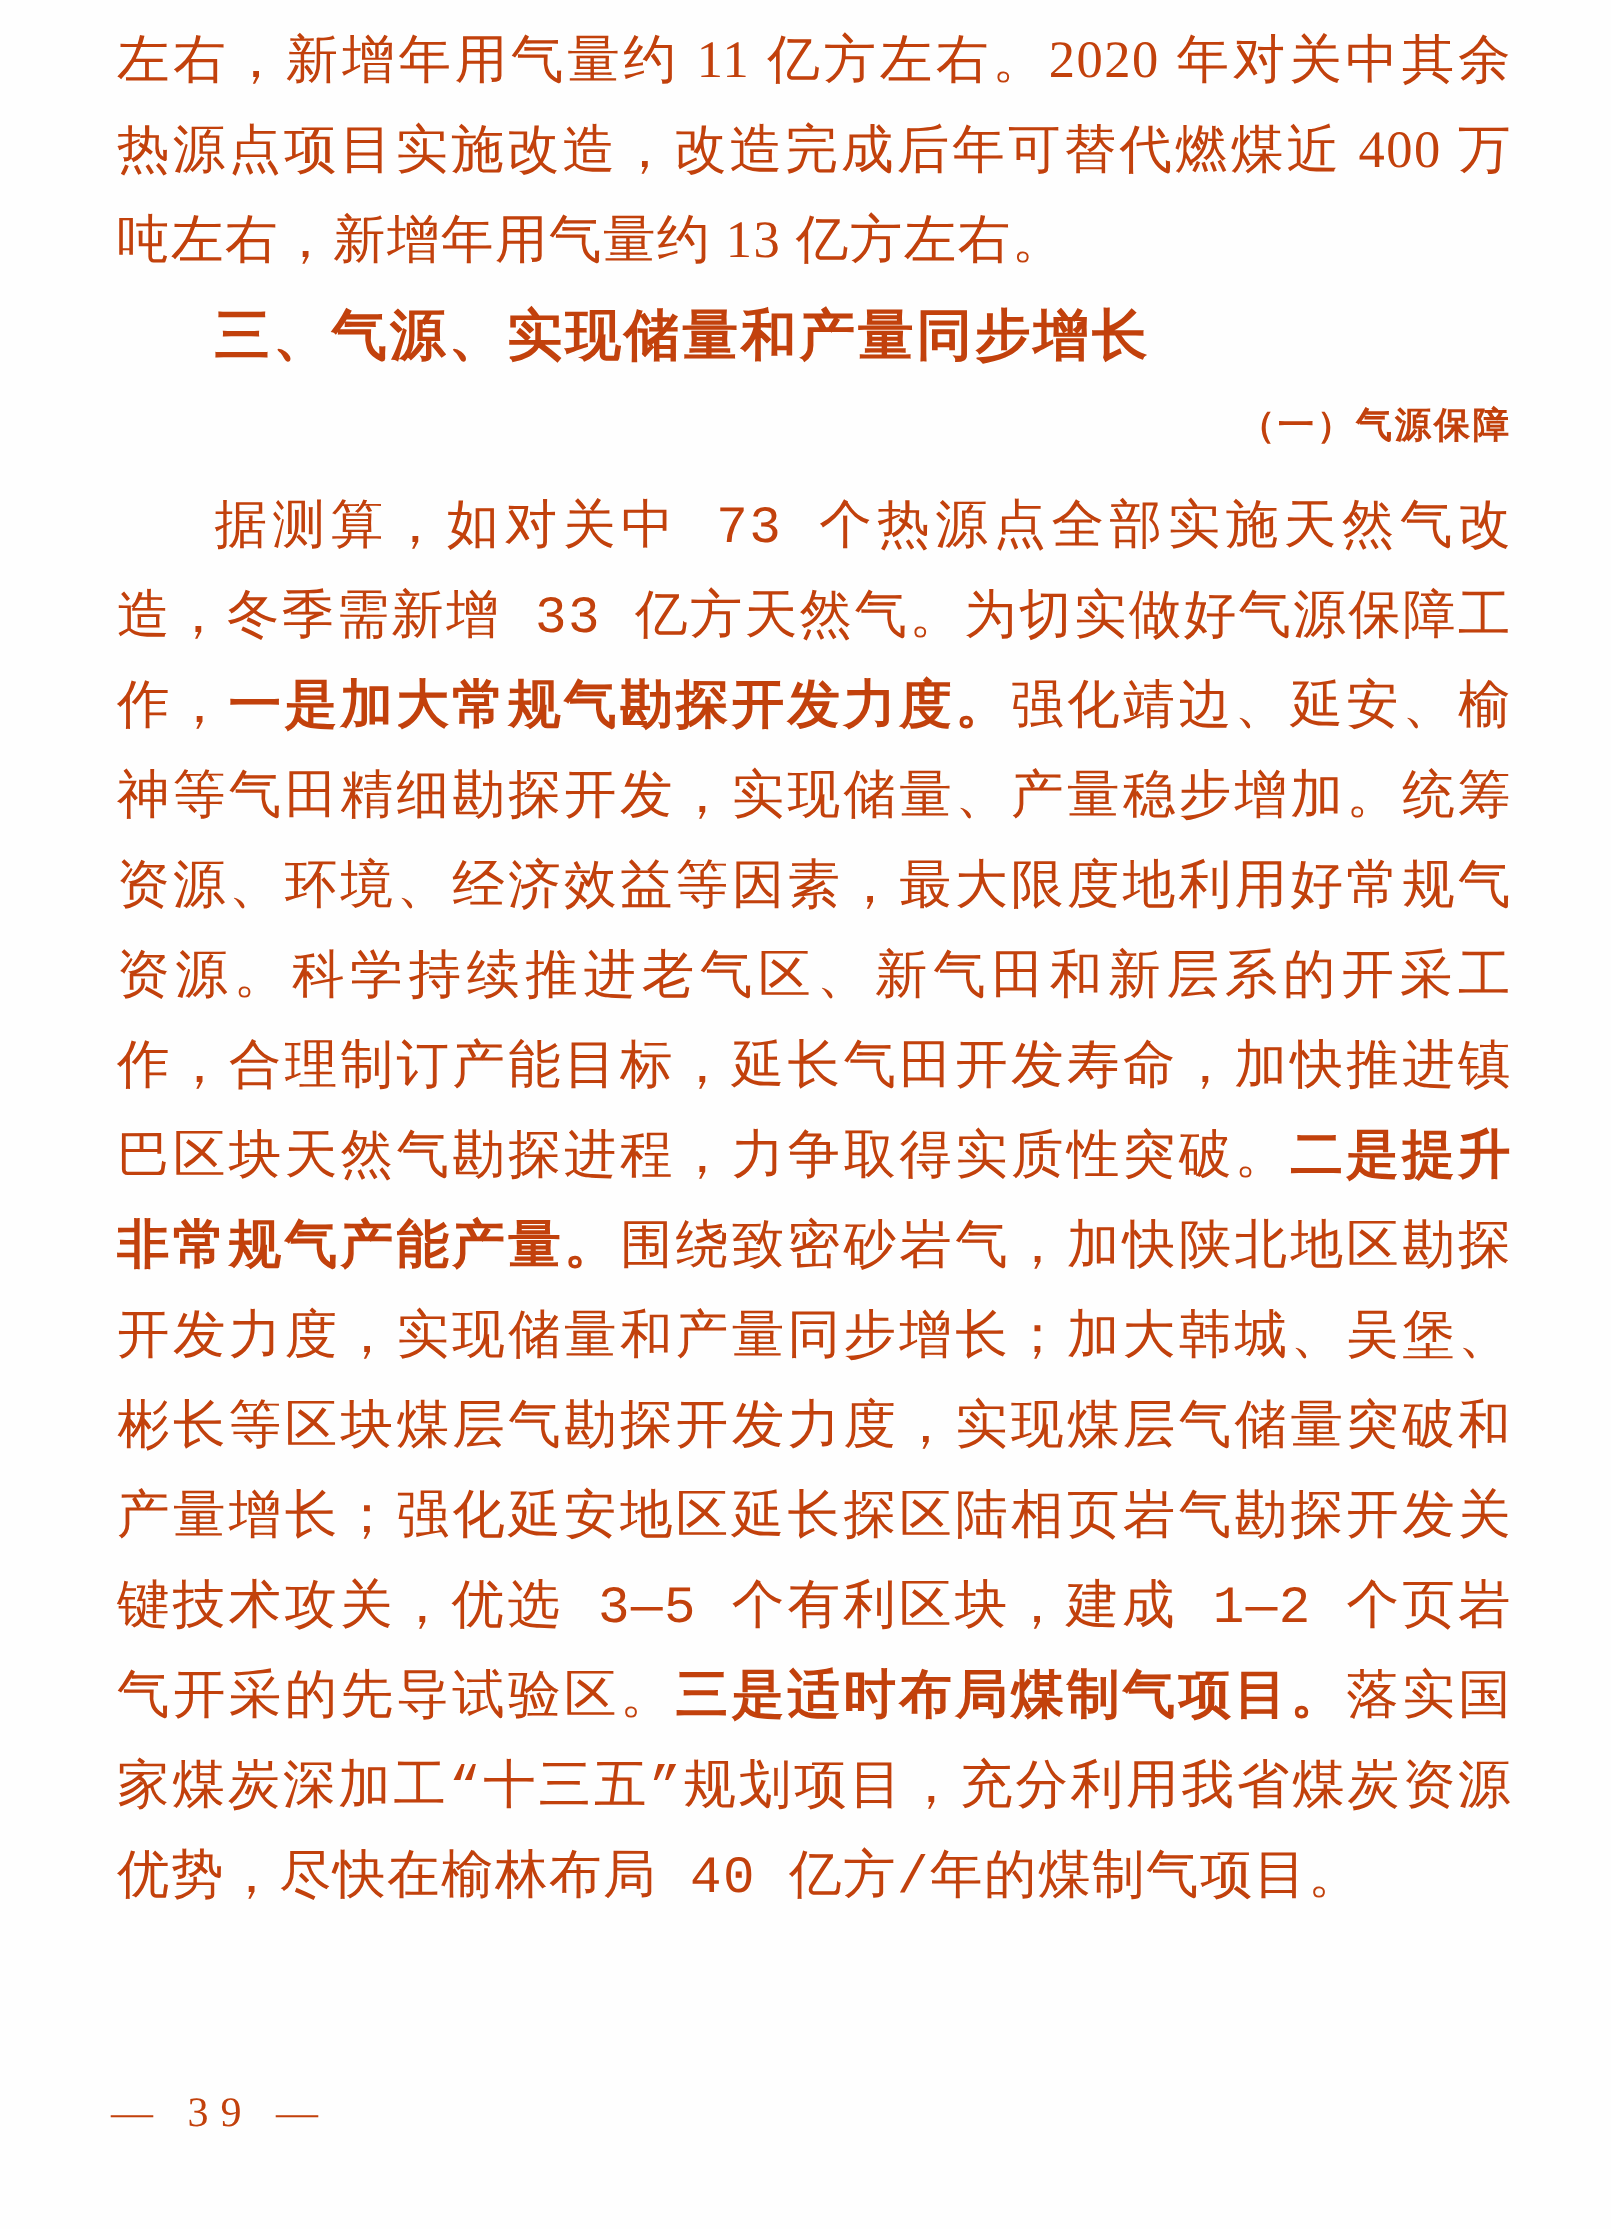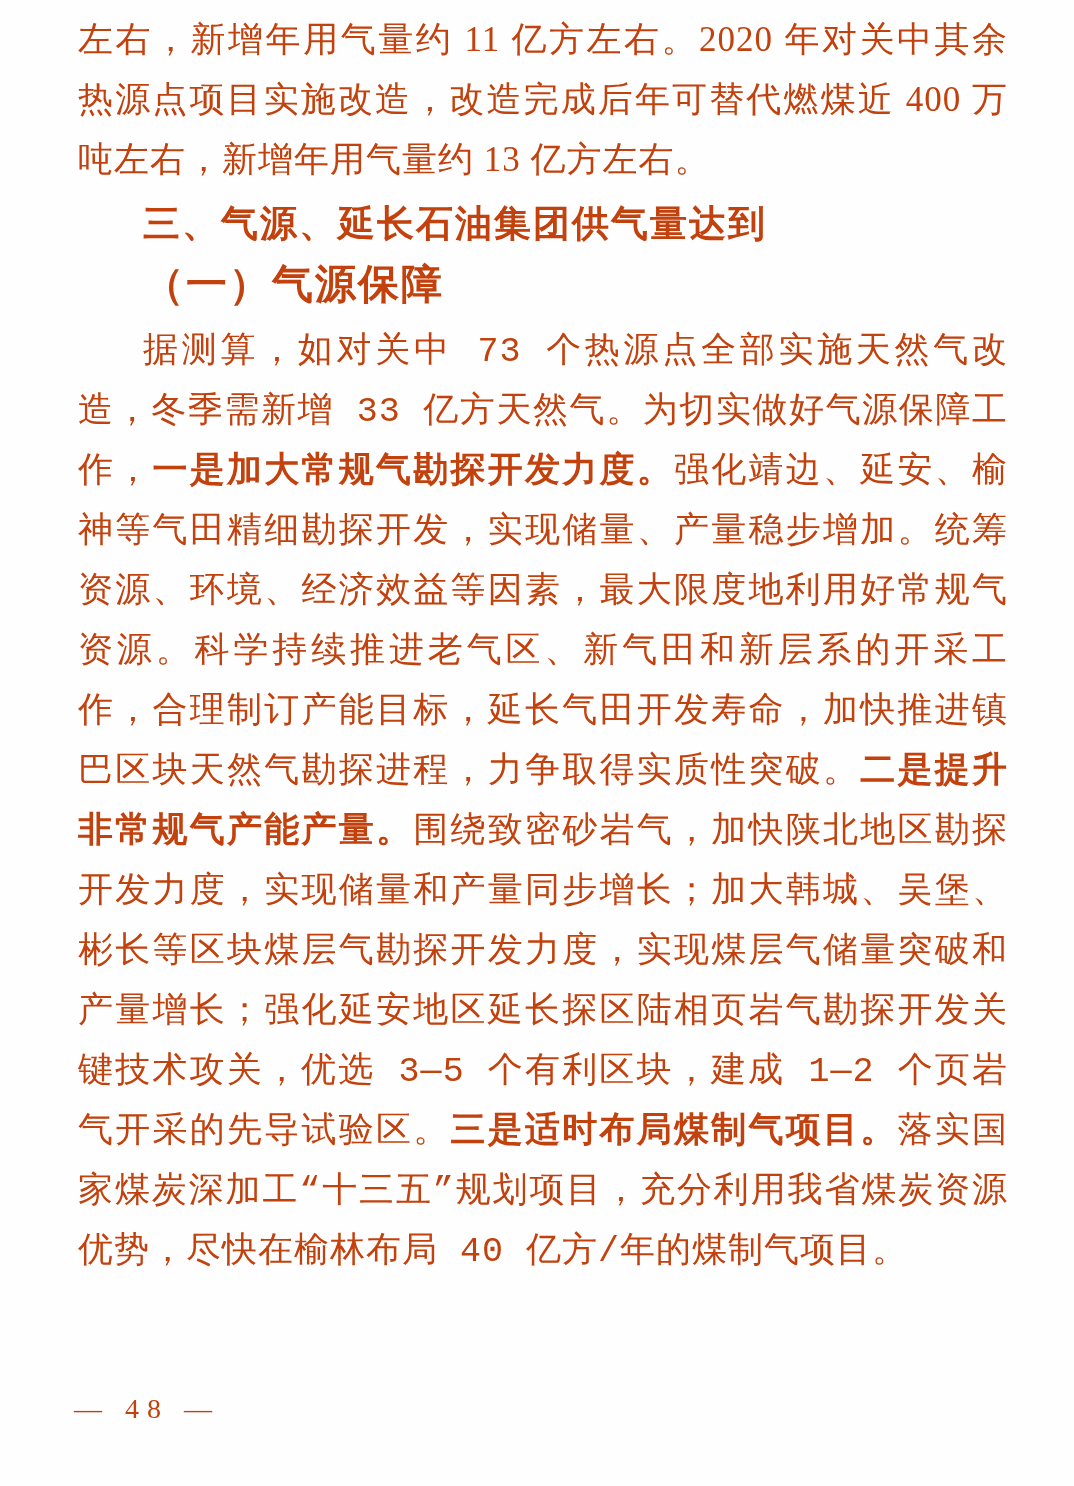--- a/index.html
+++ b/index.html
@@ -37,22 +37,22 @@
     text-align: left;
     font-family: "Liberation Sans", "DejaVu Sans", sans-serif;
     font-size: 37px;
     font-weight: 700;
     line-height: 60px;
     letter-spacing: 2px;
   }
   .subsection-heading {
     margin: 0;
     text-indent: 65px;
-    text-align: left;
-    font-size: 41px;
+    text-align: right;
+    font-size: 24px;
     font-weight: 700;
     line-height: 60px;
     letter-spacing: 2px;
   }
   p.main-para {
     margin-top: 8px;
   }
   p.closing-para {
     margin-top: 14px;
   }
@@ -69,22 +69,22 @@
     text-align: left;
   }
 </style>
 </head>
 <body>
 
 <div class="page">
 
   <p class="body"><span>左右，新增年用气量约 11 亿方左右。2020 年对关中其余热源点项目实施改造，改造完成后年可替代燃煤近 400 万吨左右，新增年用气量约 13 亿方左右。</span></p>
 
-  <h2 class="section-heading">三、气源、延长石油集团供气量达到</h2>
+  <h2 class="section-heading">三、气源、实现储量和产量同步增长</h2>
 
   <h3 class="subsection-heading">（一）气源保障</h3>
 
   <p class="body indent main-para"><span>据测算，如对关中 73 个热源点全部实施天然气改造，冬季需新增 33 亿方天然气。为切实做好气源保障工作，</span><span class="run-bold">一是加大常规气勘探开发力度。</span><span>强化靖边、延安、榆神等气田精细勘探开发，实现储量、产量稳步增加。统筹资源、环境、经济效益等因素，最大限度地利用好常规气资源。科学持续推进老气区、新气田和新层系的开采工作，合理制订产能目标，延长气田开发寿命，加快推进镇巴区块天然气勘探进程，力争取得实质性突破。</span><span class="run-bold">二是提升非常规气产能产量。</span><span>围绕致密砂岩气，加快陕北地区勘探开发力度，实现储量和产量同步增长；加大韩城、吴堡、彬长等区块煤层气勘探开发力度，实现煤层气储量突破和产量增长；强化延安地区延长探区陆相页岩气勘探开发关键技术攻关，优选 3—5 个有利区块，建成 1—2 个页岩气开采的先导试验区。</span><span class="run-bold">三是适时布局煤制气项目。</span><span>落实国家煤炭深加工“十三五”规划项目，充分利用我省煤炭资源优势，尽快在榆林布局 40 亿方/年的煤制气项目。</span></p>
 
 
-  <div class="page-footer">— 48 —</div>
+  <div class="page-footer">— 39 —</div>
 
 </div>
 
 </body></html>

